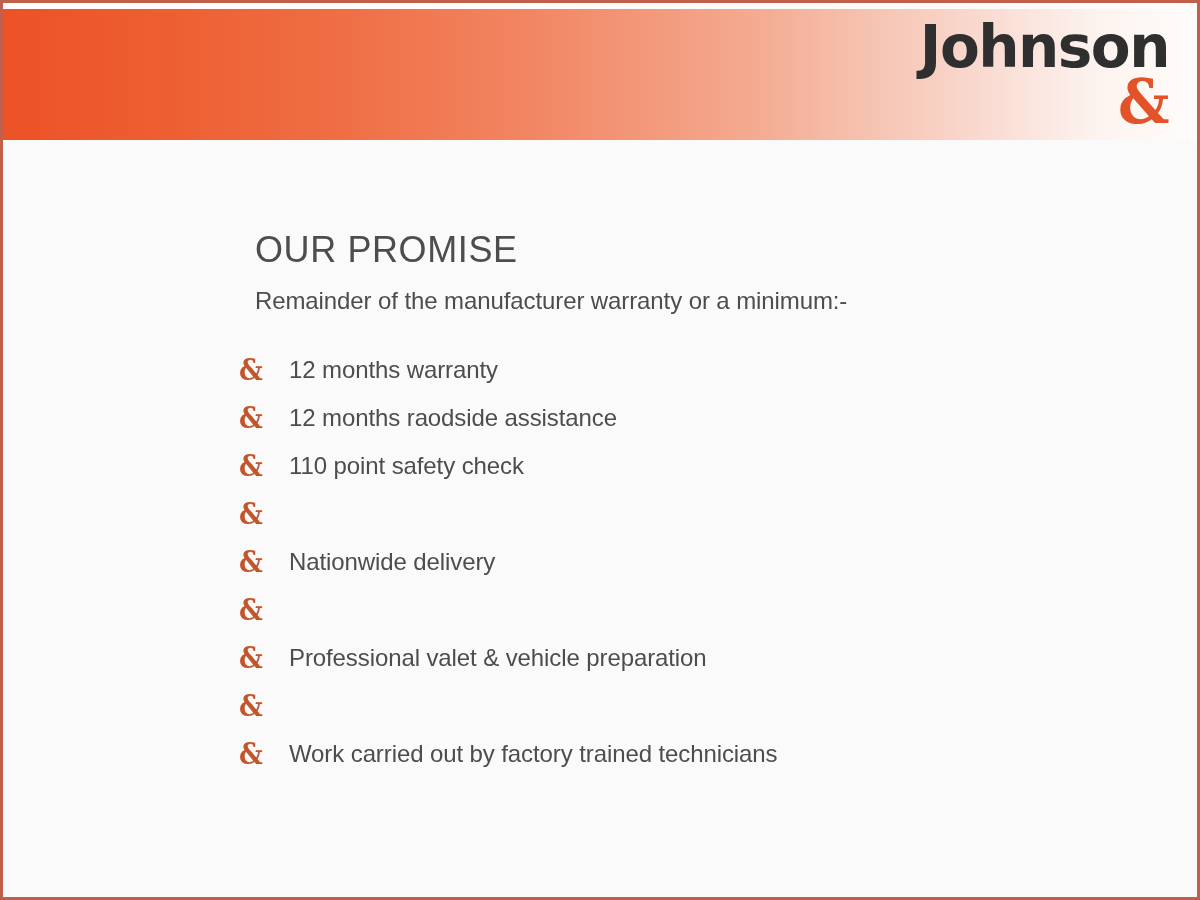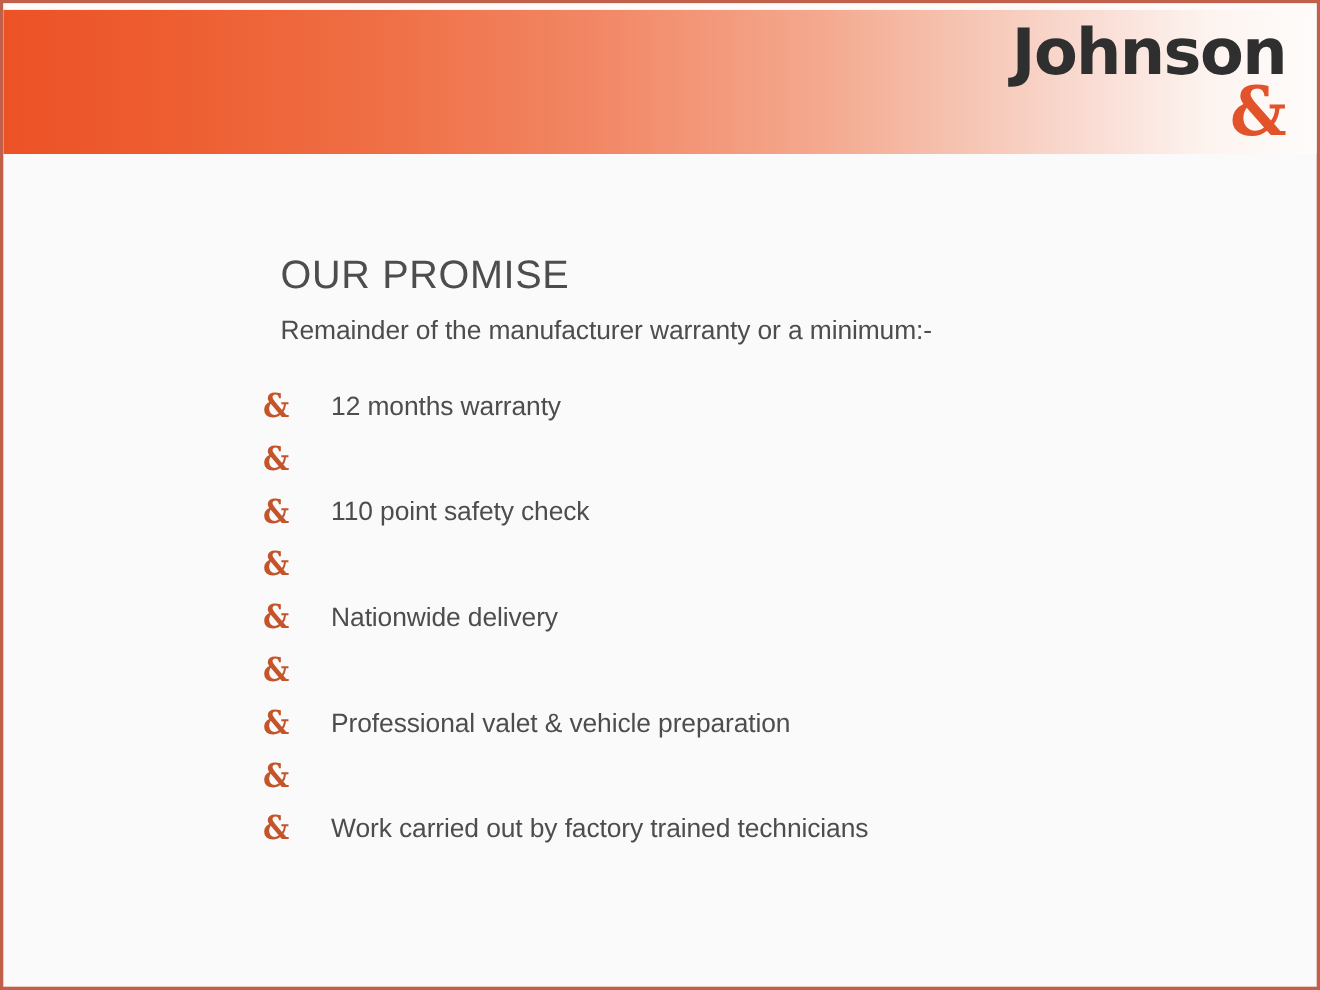--- a/index.html
+++ b/index.html
@@ -146,21 +146,20 @@
     line-height: 1;
     color: #c4552a;
     transform: scaleX(0.88);
     transform-origin: left center;
   }
   .item-label {
     font-size: 24px;
     color: #4d4d4d;
     letter-spacing: -0.1px;
     white-space: nowrap;
-    margin-left: 12px;
   }
 </style>
 </head>
 <body>
 
 <div class="poster">
 
   <div class="band-gap"></div>
 
   <div class="header-band">
@@ -180,20 +179,21 @@
 
     <ul class="promise-list">
 
       <li class="promise-item">
         <span class="bullet-amp">&amp;</span>
         <span class="item-label">12 months warranty</span>
       </li>
 
       <li class="promise-item">
         <span class="bullet-amp">&amp;</span>
+        <span class="item-label">12 months raodside assistance</span>
       </li>
 
       <li class="promise-item">
         <span class="bullet-amp">&amp;</span>
         <span class="item-label">110 point safety check</span>
       </li>
 
       <li class="promise-item">
         <span class="bullet-amp">&amp;</span>
       </li>

